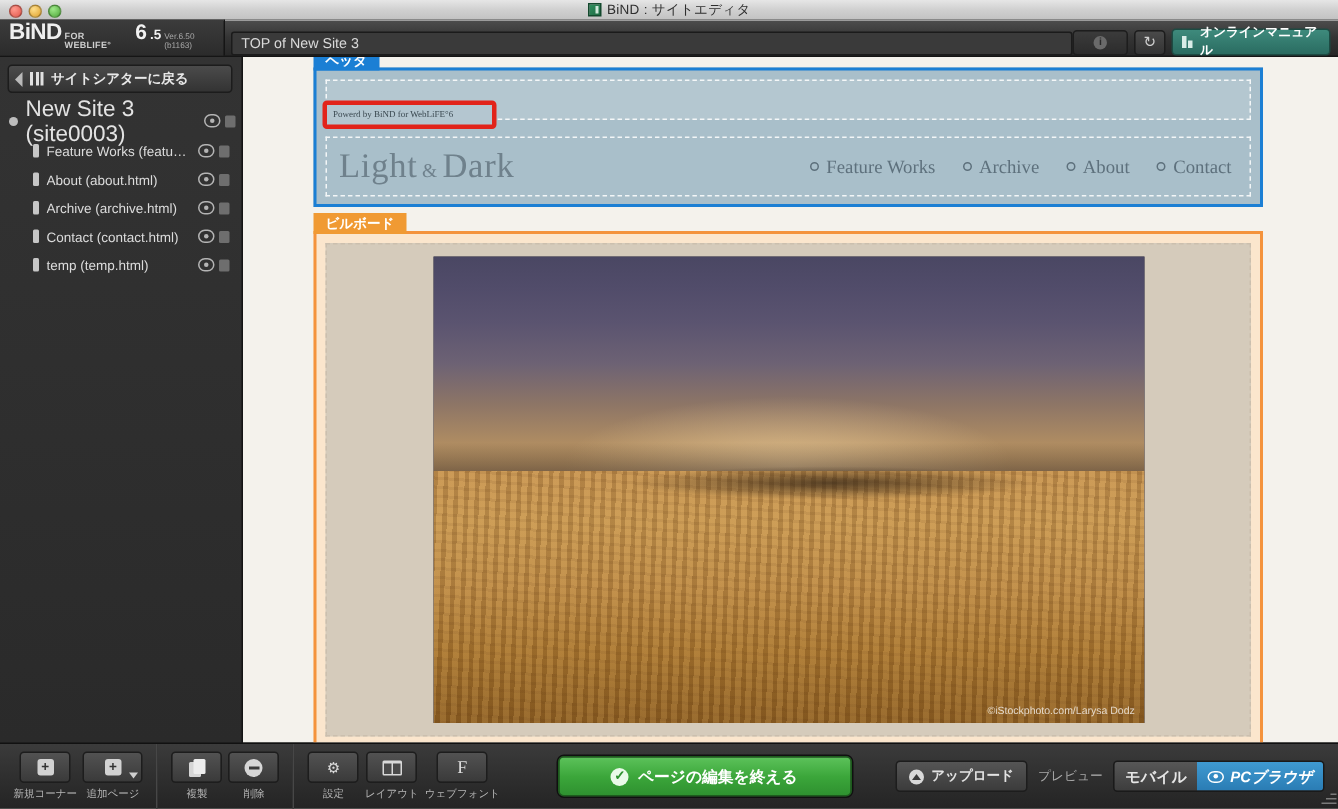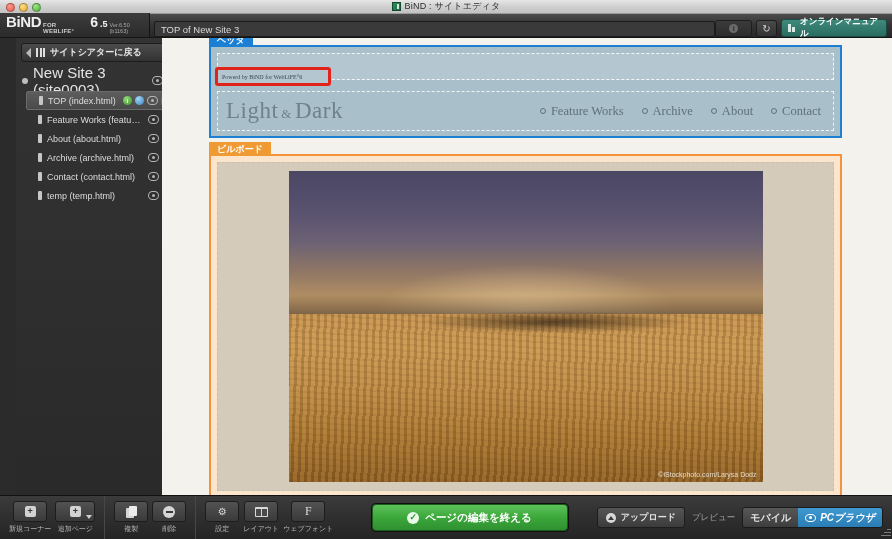--- a/index.html
+++ b/index.html
@@ -88,21 +88,21 @@
   }
   .manual-glyph {
     width: 9px; height: 8px; display: flex; gap: 1px; align-items: flex-end;
   }
   .manual-glyph i { display: block; width: 3px; background: #d8ece7; }
   .manual-glyph i:nth-child(1) { height: 8px; }
   .manual-glyph i:nth-child(2) { height: 5px; }
 
   
   .sidebar {
-    position: absolute; left: 16px; top: 38px; width: 162px; bottom: 44px;
+    position: absolute; left: 0; top: 38px; width: 162px; bottom: 44px;
     background: #2c2c2c;
     background-image: linear-gradient(to bottom, #333 0%, #2a2a2a 100%);
     border-right: 1px solid #141414;
   }
   .back-btn {
     margin: 5px 6px 0 5px; height: 19px; border-radius: 3px;
     background: linear-gradient(to bottom, #4b4b4b, #333);
     border: 1px solid #1c1c1c;
     display: flex; align-items: center; gap: 5px; padding-left: 4px;
     position: relative;
@@ -423,30 +423,20 @@
     <div class="site-row">
       <span class="site-bullet"></span>
       <span class="site-name">New Site 3 (site0003)</span>
       <span class="row-icons">
         <span class="eye-ic"></span>
         <span class="sq-ic"></span>
       </span>
     </div>
 
     <div class="page-list">
-      <div class="page-row selected">
-        <span class="page-mark"></span>
-        <span class="page-name">TOP (index.html)</span>
-        <span class="row-icons">
-          <span class="mini green">i</span>
-          <span class="mini blue"></span>
-          <span class="eye-ic"></span>
-          <span class="sq-ic"></span>
-        </span>
-      </div>
       <div class="page-row">
         <span class="page-mark"></span>
         <span class="page-name">Feature Works (feature-work...</span>
         <span class="row-icons">
           <span class="eye-ic"></span>
           <span class="sq-ic"></span>
         </span>
       </div>
       <div class="page-row">
         <span class="page-mark"></span>

